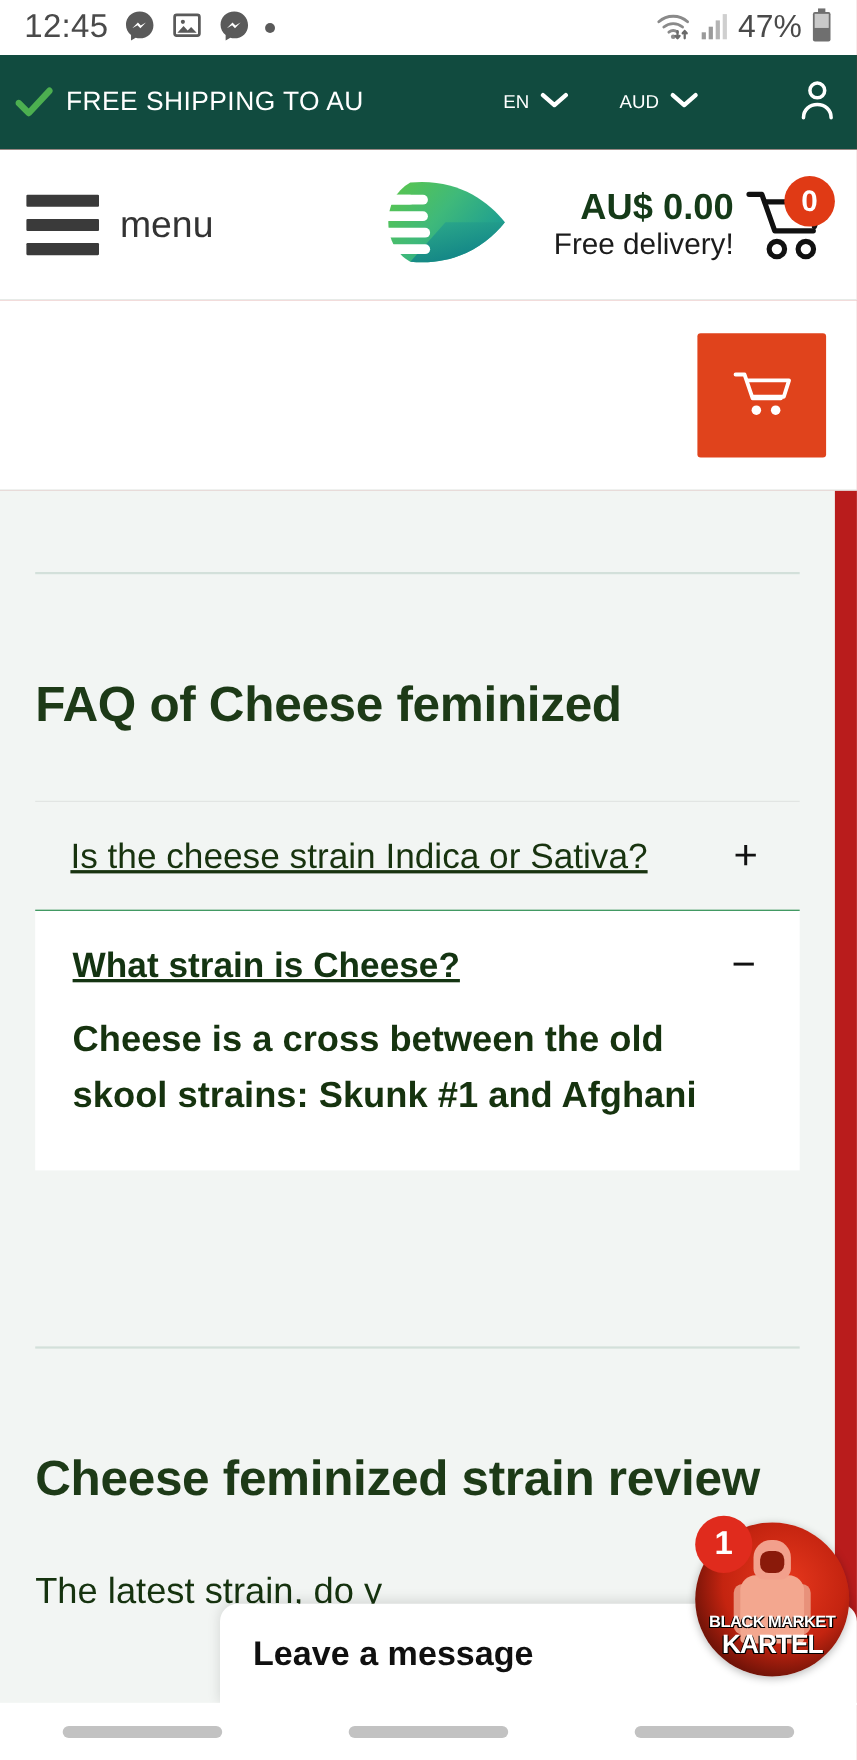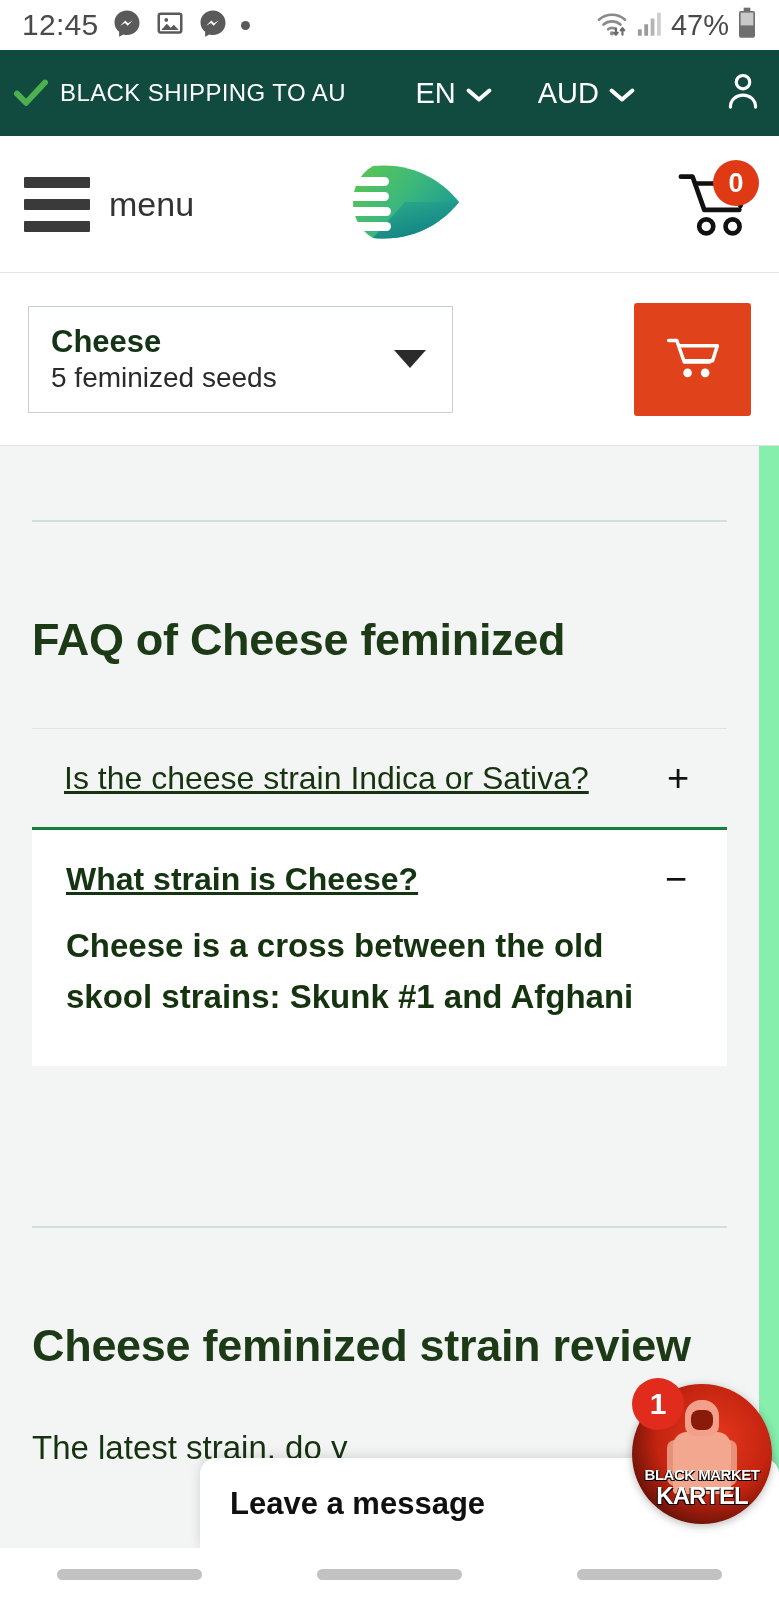--- a/index.html
+++ b/index.html
@@ -6,21 +6,21 @@
   * { box-sizing: border-box; margin: 0; padding: 0; }
   html, body {
     width: 779px; height: 1600px;
     font-family: "Liberation Sans", sans-serif;
     background: #ffffff;
     overflow: hidden;
   }
   #screen {
     position: relative;
     width: 779px; height: 1600px;
-    background: #86efac;
+    background: #b91c1c;
     overflow: hidden;
   }
 
   
   .statusbar {
     position: absolute; top: 0; left: 0;
     width: 779px; height: 50px;
     background: #ffffff;
     display: flex; align-items: center;
     padding: 0 22px;
@@ -46,21 +46,21 @@
     color: #ffffff;
   }
   .promo-check { margin-right: 12px; display: flex; }
   .promo-text {
     font-size: 24px; letter-spacing: 0.4px; font-weight: 400;
     white-space: nowrap;
   }
   .promo-spacer { flex: 1; }
   .promo-sel {
     display: flex; align-items: center; gap: 10px;
-    font-size: 29px; margin-right: 46px; cursor: pointer;
+    font-size: 17px; margin-right: 46px; cursor: pointer;
   }
   .promo-sel:last-of-type { margin-right: 0; }
   .chev { display: block; }
   .promo-user { margin-left: 44px; display: flex; align-items: center; cursor: pointer; }
 
   
   .header {
     position: absolute; top: 136px; left: 0;
     width: 779px; height: 137px;
     background: #ffffff;
@@ -130,21 +130,21 @@
   }
 
   
   .faq-wrap { margin: 0 32px; }
   .faq-row {
     display: flex; align-items: center; justify-content: space-between;
     padding: 30px 32px; border-top: 1px solid #e0e4e1; cursor: pointer;
   }
   .faq-q { font-size: 32px; color: #18330f; font-weight: 400; text-decoration: underline; }
   .faq-sign { font-size: 38px; color: #111; line-height: 1; width: 34px; text-align: center; }
-  .faq-card { background: #ffffff; border-top: 3px solid #15803d; }
+  .faq-card { background: #ffffff; border-top: 1px solid #15803d; }
   .faq-card .faq-row { border-top: none; padding: 30px 34px 22px 34px; }
   .faq-card .faq-q { font-weight: bold; color: #143412; }
   .faq-a {
     font-size: 33px; color: #16330f; line-height: 1.55;
     padding: 0 34px 44px 34px;
     font-weight: bold;
   }
 
   
   .review-p { font-size: 33px; color: #16330f; line-height: 1.55; margin: 0 32px; }
@@ -276,21 +276,21 @@
       </span>
     </div>
   </div>
 
   <div class="promobar">
     <span class="promo-check">
       <svg width="34" height="28" viewBox="0 0 24 20">
           <path d="M2 10.5l6.5 6.5L22 2.5" fill="none" stroke="#4caf50" stroke-width="4.2" stroke-linecap="round" stroke-linejoin="round"></path>
         </svg>
     </span>
-    <span class="promo-text">BLACK SHIPPING TO AU</span>
+    <span class="promo-text">FREE SHIPPING TO AU</span>
     <span class="promo-spacer"></span>
 
     <div class="promo-sel">
       <span>EN</span>
       <span class="chev">
         <svg width="26" height="16" viewBox="0 0 20 12">
             <path d="M2 2.5L10 9.5L18 2.5" fill="none" stroke="#ffffff" stroke-width="3" stroke-linecap="round" stroke-linejoin="round"></path>
           </svg>
       </span>
     </div>
@@ -349,42 +349,39 @@
           <g fill="#ffffff">
             <rect x="18" y="21" width="44" height="9" rx="4.5"></rect>
           </g>
         </svg>
       </span>
     </div>
 
     <div class="hdr-spacer"></div>
 
     <div class="cart-area">
+      <div class="cart-price-block">
+        <div class="cart-price">AU$ 0.00</div>
+        <div class="cart-sub">Free delivery!</div>
+      </div>
       <div class="cart-icon-wrap">
         <span class="cart-badge">0</span>
         <span>
           <svg width="78" height="72" viewBox="0 0 40 36">
             <path d="M2 4h6l6 17h18" fill="none" stroke="#111" stroke-width="2.4" stroke-linecap="round" stroke-linejoin="round"></path>
             <path d="M9.5 7.5h27l-4 11.5" fill="none" stroke="#111" stroke-width="2.4" stroke-linecap="round" stroke-linejoin="round"></path>
             <circle cx="15" cy="29.5" r="3.6" fill="none" stroke="#111" stroke-width="2.4"></circle>
             <circle cx="28.5" cy="29.5" r="3.6" fill="none" stroke="#111" stroke-width="2.4"></circle>
           </svg>
         </span>
       </div>
     </div>
   </div>
 
   <div class="selectrow">
-    <div class="variant-select">
-      <div class="variant-texts">
-        <div class="variant-title">Cheese</div>
-        <div class="variant-sub">5  feminized seeds</div>
-      </div>
-      <span class="variant-caret"></span>
-    </div>
 
     <button class="addcart-btn">
       <span>
         <svg width="54" height="50" viewBox="0 0 40 36">
           <path d="M2 5h6l5.5 16h19" fill="none" stroke="#ffffff" stroke-width="2.6" stroke-linecap="round" stroke-linejoin="round"></path>
           <path d="M10 9h28l-3.5 11H14" fill="none" stroke="#ffffff" stroke-width="2.6" stroke-linecap="round" stroke-linejoin="round"></path>
           <circle cx="16" cy="29" r="3.2" fill="#ffffff"></circle>
           <circle cx="29" cy="29" r="3.2" fill="#ffffff"></circle>
         </svg>
       </span>

